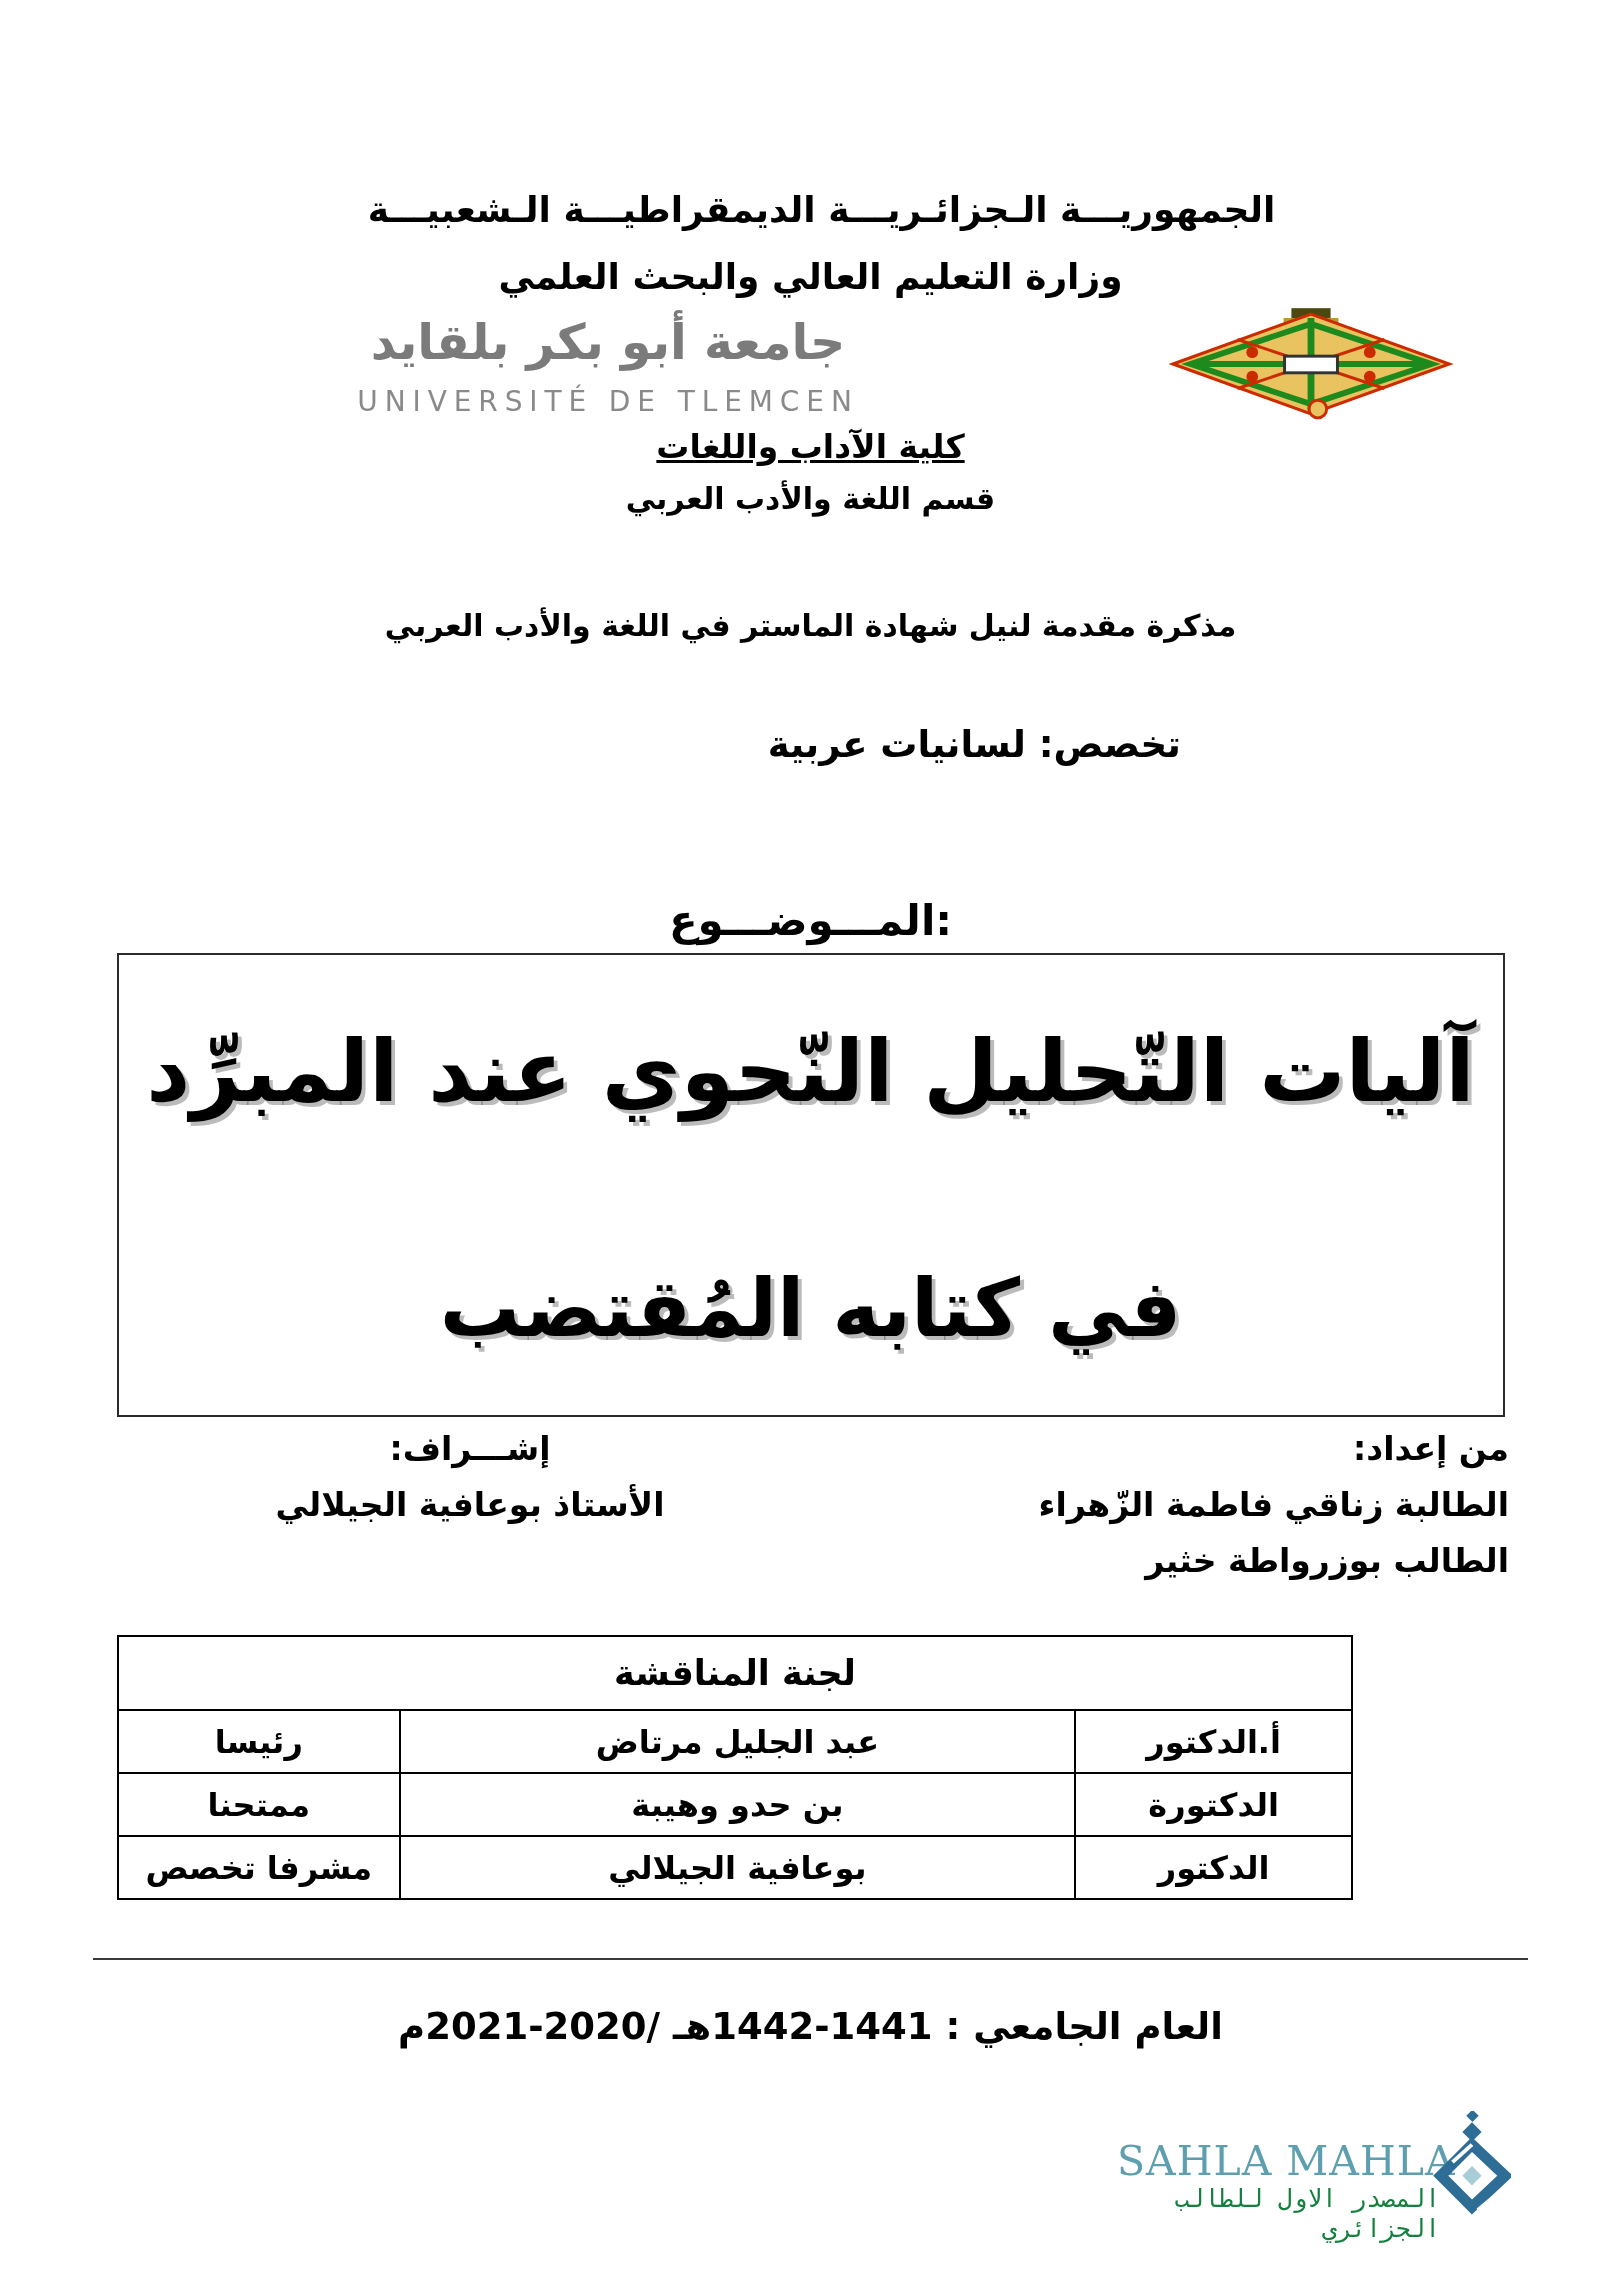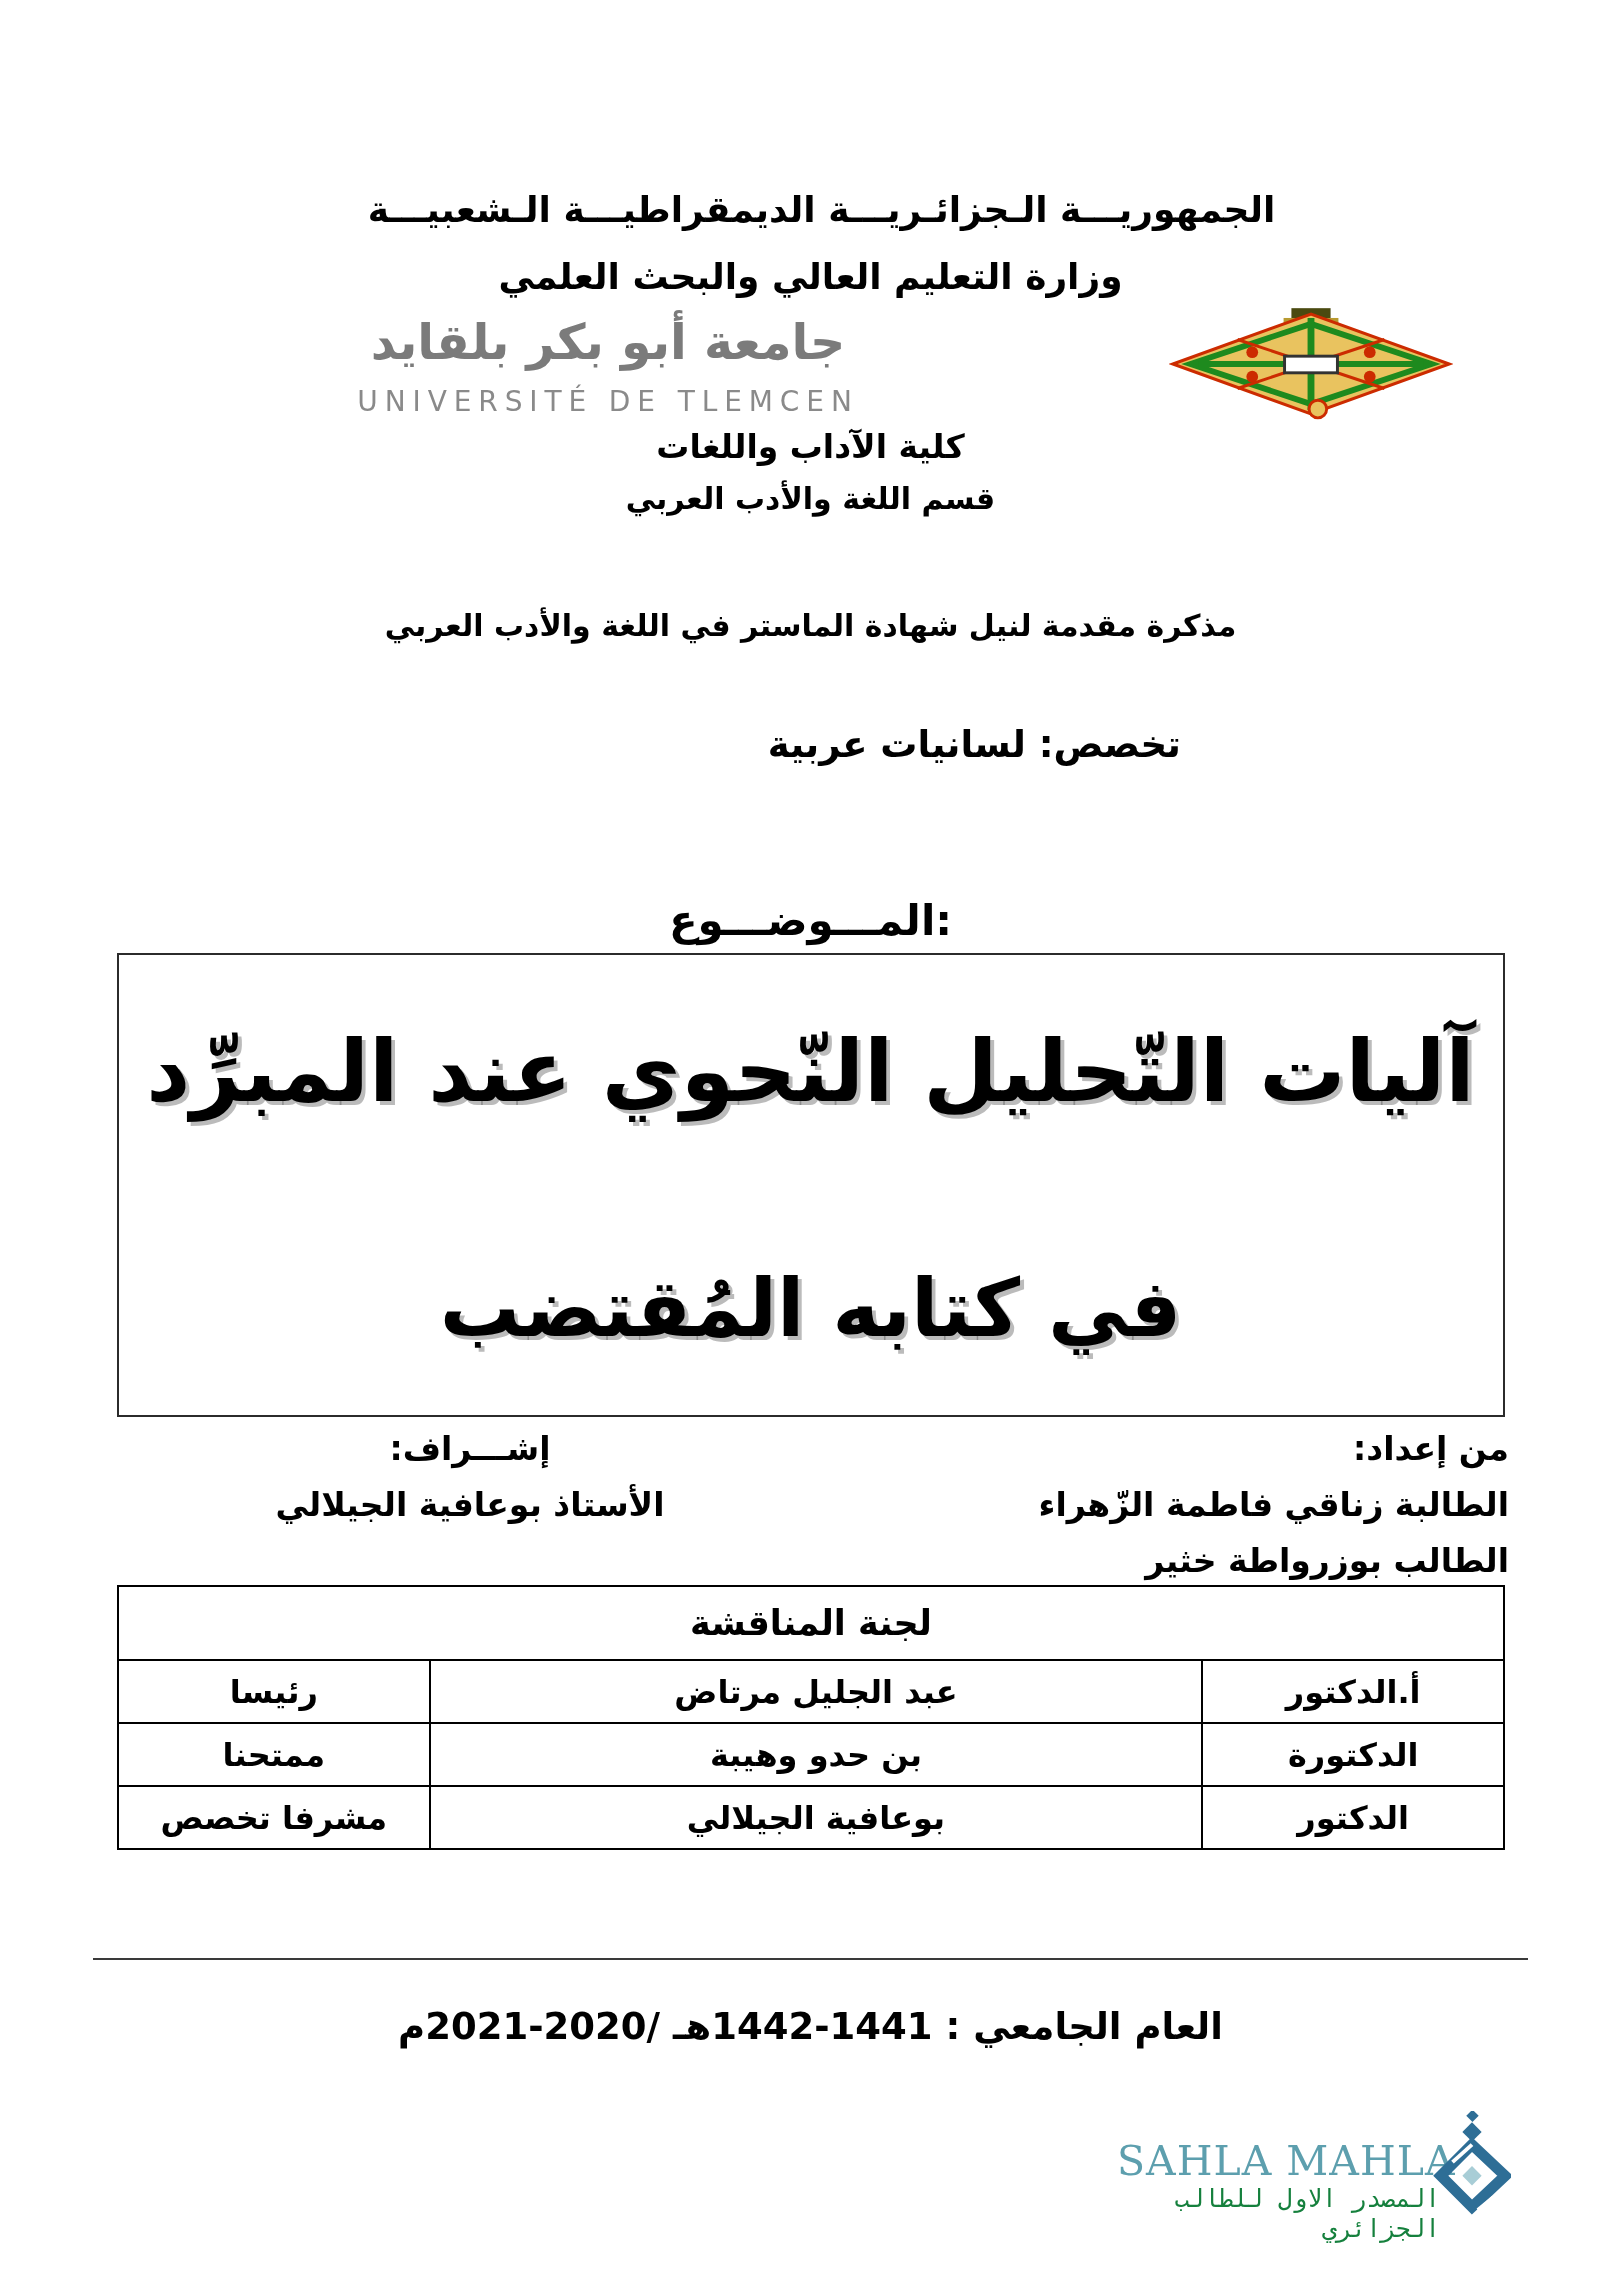--- a/index.html
+++ b/index.html
@@ -24,21 +24,21 @@
     top: 314px; left: 167px; width: 882px; text-align: center;
     font-size: 49px; font-weight: 700; color: #7b7b7b;
   }
   .uni-fr {
     top: 385px; left: 167px; width: 882px; text-align: center;
     font-size: 28px; color: #8a8a8a; letter-spacing: 6.9px;
     font-family: "DejaVu Sans", sans-serif;
   }
   .uni-emblem { top: 308px; left: 1169px; width: 284px; height: 112px; }
 
-  .faculty { top: 427px; font-size: 33px; }
+  .faculty { top: 427px; font-size: 33px; text-decoration: underline; }
   .dept    { top: 481px; font-size: 30px; }
 
   .memoir  { top: 608px; font-size: 30px; }
   .spec    { top: 723px; left: 0; width: 1181px; text-align: right; font-size: 37px; direction: rtl; }
 
   .subject-label { top: 896px; font-size: 42px; }
 
   .title-box {
     top: 953px; left: 117px; width: 1388px; height: 464px;
     border: 2px solid #2b2b2b; background: #fff;
@@ -57,21 +57,21 @@
   .authors {
     top: 1421px; right: 112px; width: 686px; text-align: right;
     direction: rtl; font-size: 33px; font-weight: 700; line-height: 56px;
   }
   .supervision {
     top: 1421px; left: 186px; width: 568px; text-align: center;
     direction: rtl; font-size: 33px; font-weight: 700; line-height: 56px;
   }
 
   .committee-table {
-    top: 1585px; left: 117px; width: 1388px;
+    top: 1635px; left: 117px; width: 1236px;
     border-collapse: collapse; direction: rtl;
   }
   .committee-table th, .committee-table td {
     border: 2px solid #000; text-align: center; font-weight: 700;
     font-family: "DejaVu Sans", sans-serif;
   }
   .committee-table th { height: 74px; font-size: 35px; }
   .committee-table td { height: 63px; font-size: 32px; }
   .col-title { width: 302px; }
   .col-name  { width: 774px; }

